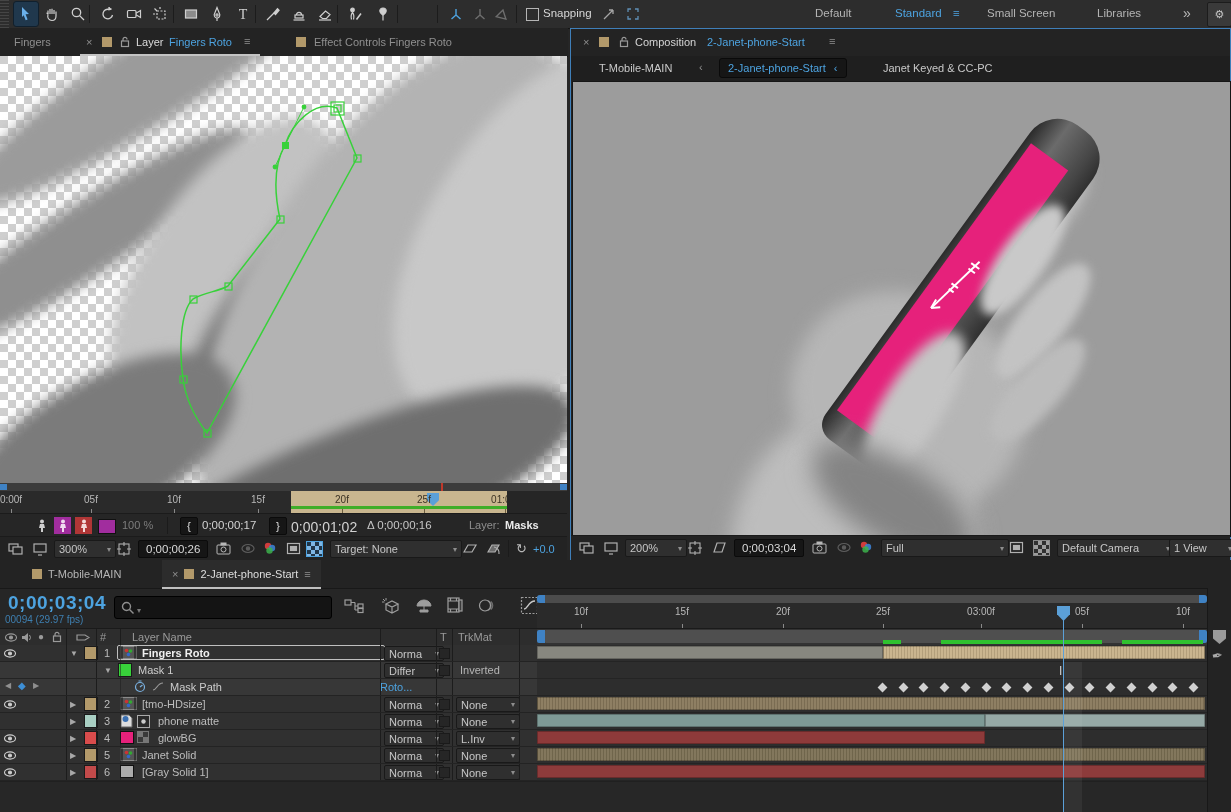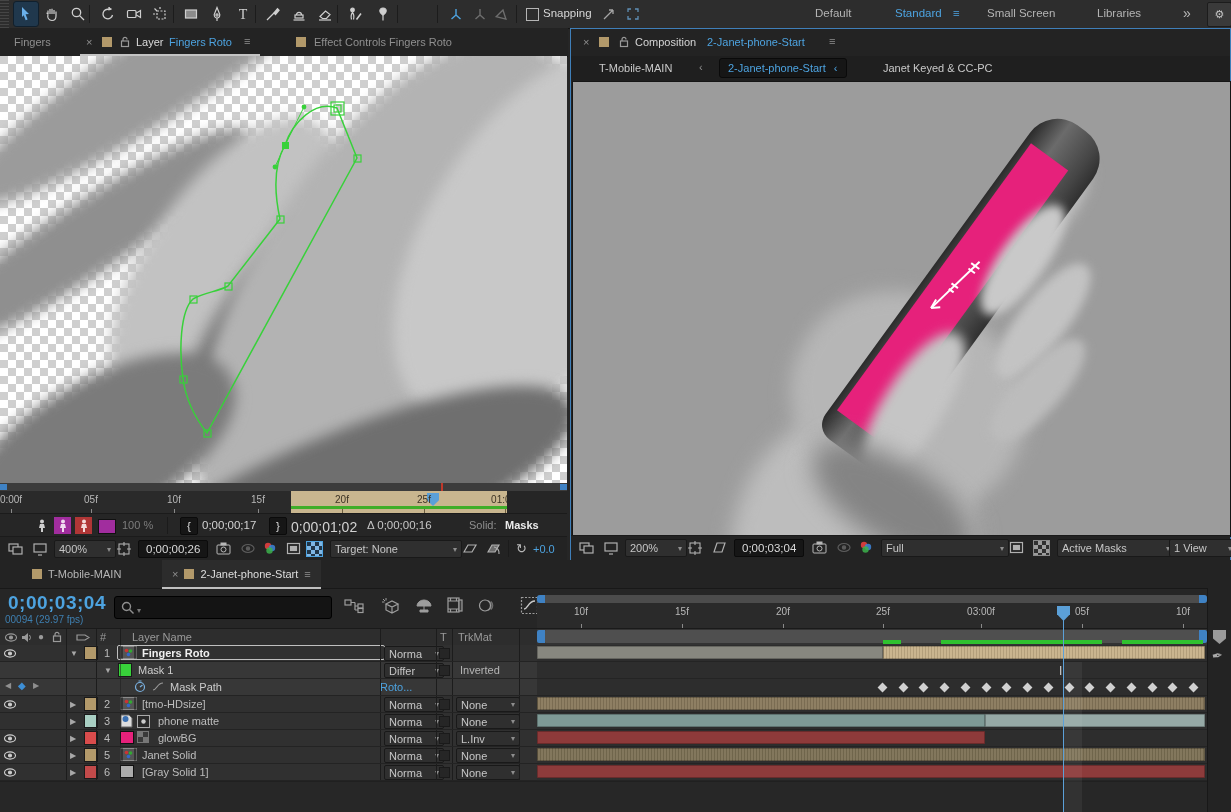--- a/index.html
+++ b/index.html
@@ -334,39 +334,39 @@
       </svg>
     </div>
   <div class="abs" style="left:98px;top:5px;width:16px;height:13px;background:#a12d9e;border:1px solid #111"></div>
   <span class="abs" style="left:122px;top:5px;color:#7d7d7d">100 %</span>
   <div class="abs" style="left:167px;top:3px;width:1px;height:17px;background:#1b1b1b"></div>
   <div class="abs tcbox" style="left:180px;top:3px;width:12px;text-align:center;padding:0 2px">{</div>
   <span class="abs" style="left:202px;top:5px;color:#d2d2d2;font-size:11.5px">0;00;00;17</span>
   <div class="abs tcbox" style="left:269px;top:3px;width:12px;text-align:center;padding:0 2px">}</div>
   <span class="abs" style="left:291px;top:5px;color:#d2d2d2;font-size:14px">0;00;01;02</span>
   <span class="abs" style="left:367px;top:5px;color:#c6c6c6;font-size:11.5px">Δ 0;00;00;16</span>
-  <span class="abs dim" style="left:469px;top:5px">Solid:</span>
+  <span class="abs dim" style="left:469px;top:5px">Layer:</span>
   <span class="abs" style="left:505px;top:5px;color:#ececec;font-weight:bold">Masks</span>
 </div>
 
 <div id="lstatus">
   <svg class="abs" style="left:8px;top:5px" width="16" height="14">
       <g stroke="#b0b0b0" fill="none" stroke-width="1.2">
         <rect x="1" y="2" width="9" height="7"></rect>
         <rect x="5" y="5" width="9" height="7" fill="#232323"></rect>
       </g>
     </svg>
   <svg class="abs" style="left:32px;top:5px" width="16" height="14">
       <g stroke="#b0b0b0" fill="none" stroke-width="1.2">
         <rect x="2" y="2" width="12" height="8"></rect>
         <path d="M6,13 H10"></path>
       </g>
     </svg>
   <div class="abs dd" style="left:54px;top:3px;width:52px">
-      <span>400%</span>
+      <span>300%</span>
       <span class="car">▾</span>
     </div>
   <svg class="abs" style="left:116px;top:4px" width="16" height="16">
       <g stroke="#b0b0b0" fill="none" stroke-width="1.1">
         <rect x="3" y="3" width="10" height="10"></rect>
         <path d="M8,1 V5 M8,11 V15 M1,8 H5 M11,8 H15"></path>
       </g>
     </svg>
   <div class="abs tcbox" style="left:138px;top:3px">0;00;00;26</div>
   <svg class="abs" style="left:216px;top:5px" width="16" height="13">
@@ -515,21 +515,21 @@
         <span class="car">▾</span>
       </div>
     <svg class="abs" style="left:438px;top:5px" width="15" height="13">
         <g stroke="#b0b0b0" fill="none" stroke-width="1.2">
           <rect x="1.5" y="1.5" width="12" height="10"></rect>
           <rect x="4.5" y="4.5" width="6" height="4" fill="#b0b0b0"></rect>
         </g>
       </svg>
     <div class="abs" style="left:462px;top:4px;width:15px;height:14px;border:1px solid #8a8a8a;background:conic-gradient(#9c9c9c 90deg,#303030 90deg 180deg,#9c9c9c 180deg 270deg,#303030 270deg) 0 0/8px 8px"></div>
     <div class="abs dd" style="left:486px;top:3px;width:108px">
-        <span>Active Masks</span>
+        <span>Default Camera</span>
         <span class="car">▾</span>
       </div>
 
     <div class="abs dd" style="left:598px;top:3px;width:58px">
         <span>1 View</span>
         <span class="car">▾</span>
       </div>
   </div>
 </div>
 

